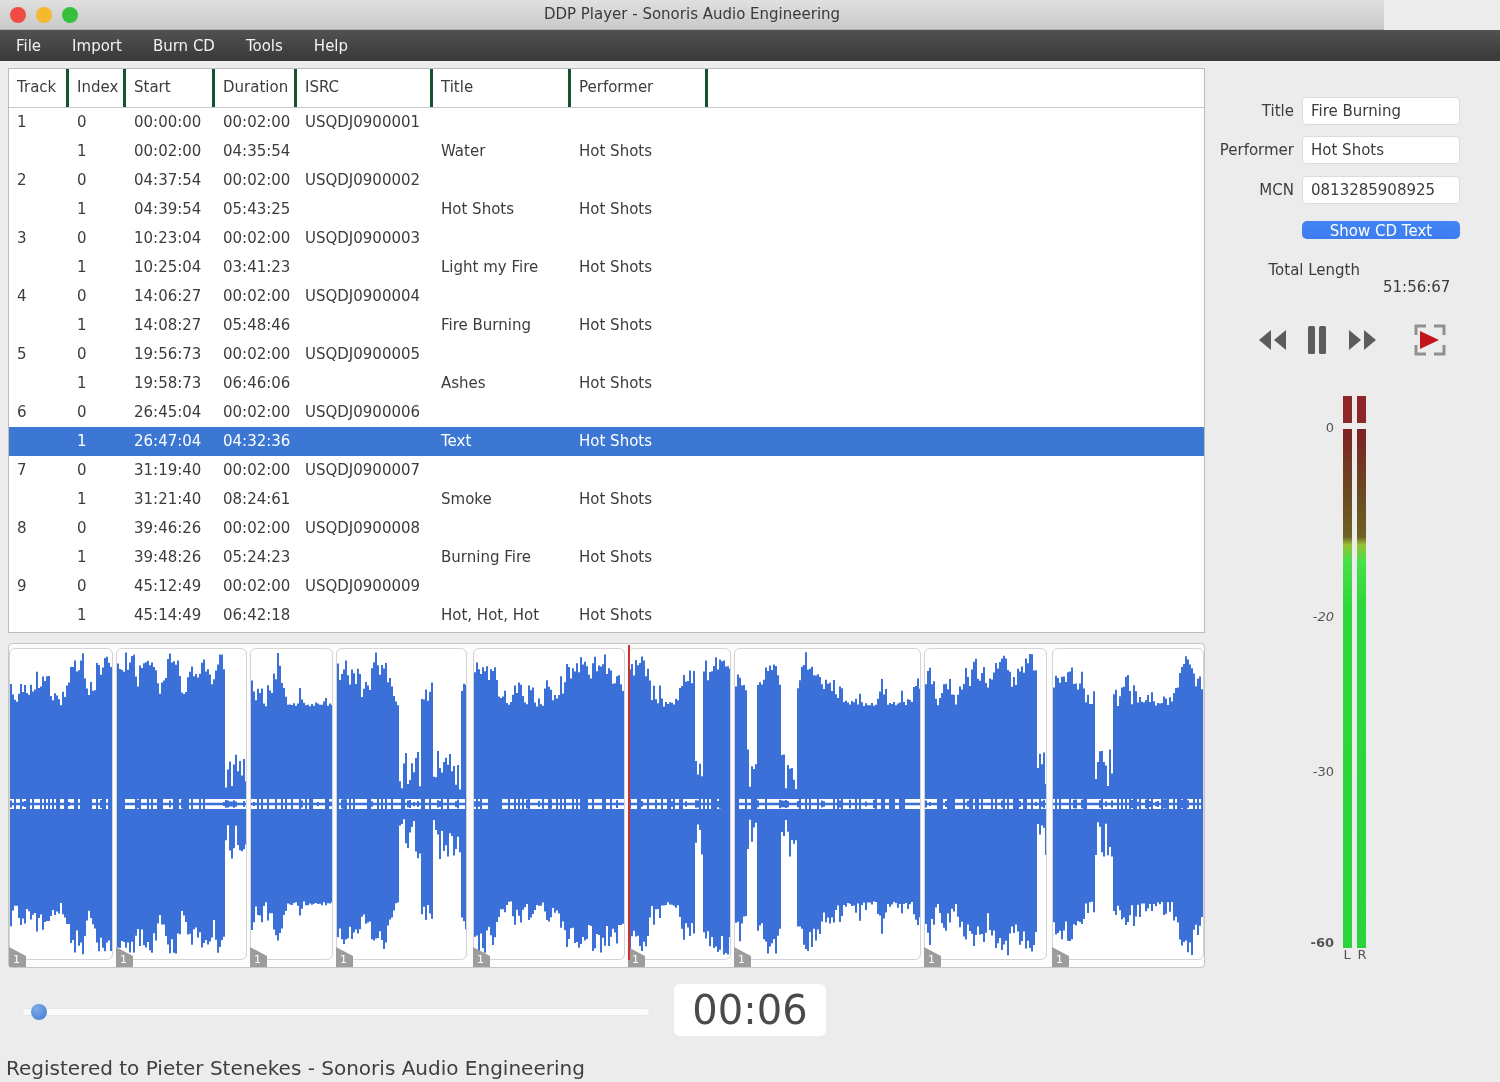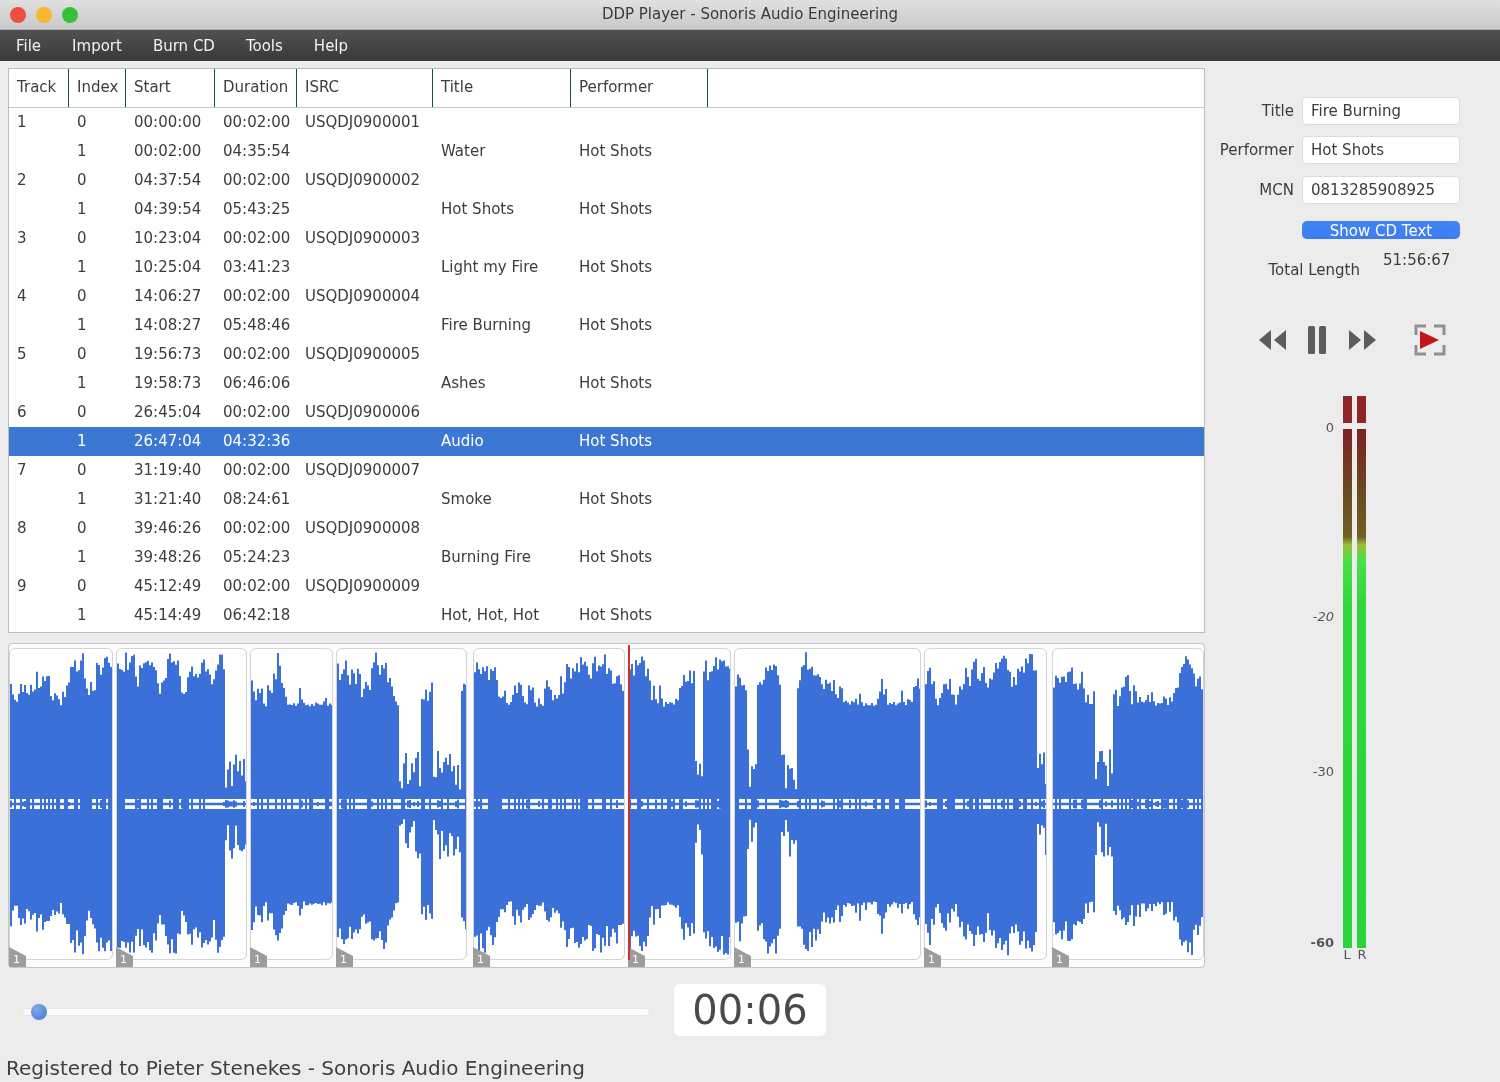--- a/index.html
+++ b/index.html
@@ -1,34 +1,34 @@
 <!DOCTYPE html>
 <html style="--accent: #4285f4; --selection: #3c78d3; --playhead: #d23030; --thumb: #4077cf; --clip: #8c2629;"><head>
 <meta charset="utf-8">
 <style>
   html,body{margin:0;padding:0;width:1500px;height:1082px;overflow:hidden;
     background:#ececec;font-family:"DejaVu Sans","Liberation Sans",sans-serif;
     color:#3c3c3c;position:relative;}
   
-  .titlebar{position:absolute;left:0;top:0;width:1500px;height:30px;
+  .titlebar{position:absolute;left:0;top:0;width:1384px;height:30px;
     background:linear-gradient(#e0e0e0,#c9c9c9);border-bottom:1px solid #aeaeae;box-sizing:border-box;}
   .traffic{position:absolute;left:10px;top:7px;display:flex;gap:10px;}
   .tl{width:16px;height:16px;border-radius:50%;display:inline-block;}
   .wtitle{text-align:center;line-height:29px;font-size:15px;color:#3a3a3a;}
   
   .menubar{position:absolute;left:0;top:30px;width:1500px;height:31px;
     background:linear-gradient(#515151,#393939);display:flex;align-items:center;
     padding-left:16px;box-sizing:border-box;}
   .menu-item{color:#f2f2f2;font-size:15px;margin-right:31px;white-space:nowrap;}
   
   .table{position:absolute;left:8px;top:68px;width:1197px;height:565px;
     background:#fff;border:1px solid #bcbcbc;box-sizing:border-box;overflow:hidden;}
   .thead,.row{display:grid;grid-template-columns:60px 57px 89px 82px 136px 138px 137px 1fr;}
   .thead{height:38px;border-bottom:1px solid #c9c9c9;}
-  .th{font-size:15px;line-height:37px;padding-left:8px;border-right:1px solid #14532d;
+  .th{font-size:15px;line-height:37px;padding-left:8px;border-right:3px solid #14532d;
     white-space:nowrap;overflow:hidden;}
   .th:last-child{border-right:none;}
   .row{height:29px;}
   .cell{font-size:15px;line-height:29px;padding-left:8px;white-space:nowrap;overflow:hidden;}
   .row.selected{background:var(--selection,#3c78d3);color:#fff;}
   
   .wave-panel{position:absolute;left:8px;top:643px;width:1197px;height:325px;
     background:#fcfcfc;border:1px solid #c6c6c6;border-radius:4px;box-sizing:border-box;}
   .wf-block{position:absolute;top:4px;height:312px;background:#fff;
     border:1px solid #d4d4d4;border-radius:6px;box-sizing:border-box;overflow:hidden;}
@@ -38,21 +38,21 @@
   .playhead{position:absolute;top:1px;width:2px;height:315px;background:var(--playhead,#d23030);z-index:4;}
   
   .frow{position:absolute;display:flex;align-items:center;height:28px;}
   .flabel{width:130px;text-align:right;font-size:15px;padding-right:8px;color:#3c3c3c;}
   .finput{width:158px;height:28px;border:1px solid #dcdcdc;border-radius:4px;background:#fff;
     font:15px "DejaVu Sans","Liberation Sans",sans-serif;color:#3c3c3c;padding:0 8px;box-sizing:border-box;}
   .cdtext-btn{position:absolute;left:1302px;top:221px;width:158px;height:18px;
     background:linear-gradient(var(--accent,#4285f4),#3d7cf0);border:none;border-radius:5px;
     color:#fff;font:15px "DejaVu Sans","Liberation Sans",sans-serif;}
   .total-label{position:absolute;left:1240px;top:261px;width:120px;text-align:right;font-size:15px;}
-  .total-value{position:absolute;left:1383px;top:251px;font-size:15px;}
+  .total-value{position:absolute;left:1383px;top:278px;font-size:15px;}
   
   .tbtn{position:absolute;background:none;border:none;padding:0;margin:0;line-height:0;}
   
   .clip{position:absolute;top:396px;width:9px;height:27px;background:var(--clip,#8c2629);}
   .mbar{position:absolute;top:429px;width:9px;height:519px;}
   .mlabel{position:absolute;left:1294px;width:40px;text-align:right;font-size:13px;color:#555;}
   .chlabel{position:absolute;top:947px;width:14px;text-align:center;font-size:13px;color:#555;}
   
   .slider-track{position:absolute;left:22px;top:1008px;width:628px;height:8px;background:#fbfbfb;
     border-radius:4px;box-shadow:inset 0 0 0 1px #e6e6e6;}
@@ -203,21 +203,21 @@
         <span class="cell"></span>
         <span class="cell"></span>
         <span class="cell"></span>
       </div>
       <div class="row selected">
         <span class="cell"></span>
         <span class="cell">1</span>
         <span class="cell">26:47:04</span>
         <span class="cell">04:32:36</span>
         <span class="cell"></span>
-        <span class="cell">Audio</span>
+        <span class="cell">Text</span>
         <span class="cell">Hot Shots</span>
         <span class="cell"></span>
       </div>
       <div class="row">
         <span class="cell">7</span>
         <span class="cell">0</span>
         <span class="cell">31:19:40</span>
         <span class="cell">00:02:00</span>
         <span class="cell">USQDJ0900007</span>
         <span class="cell"></span>

